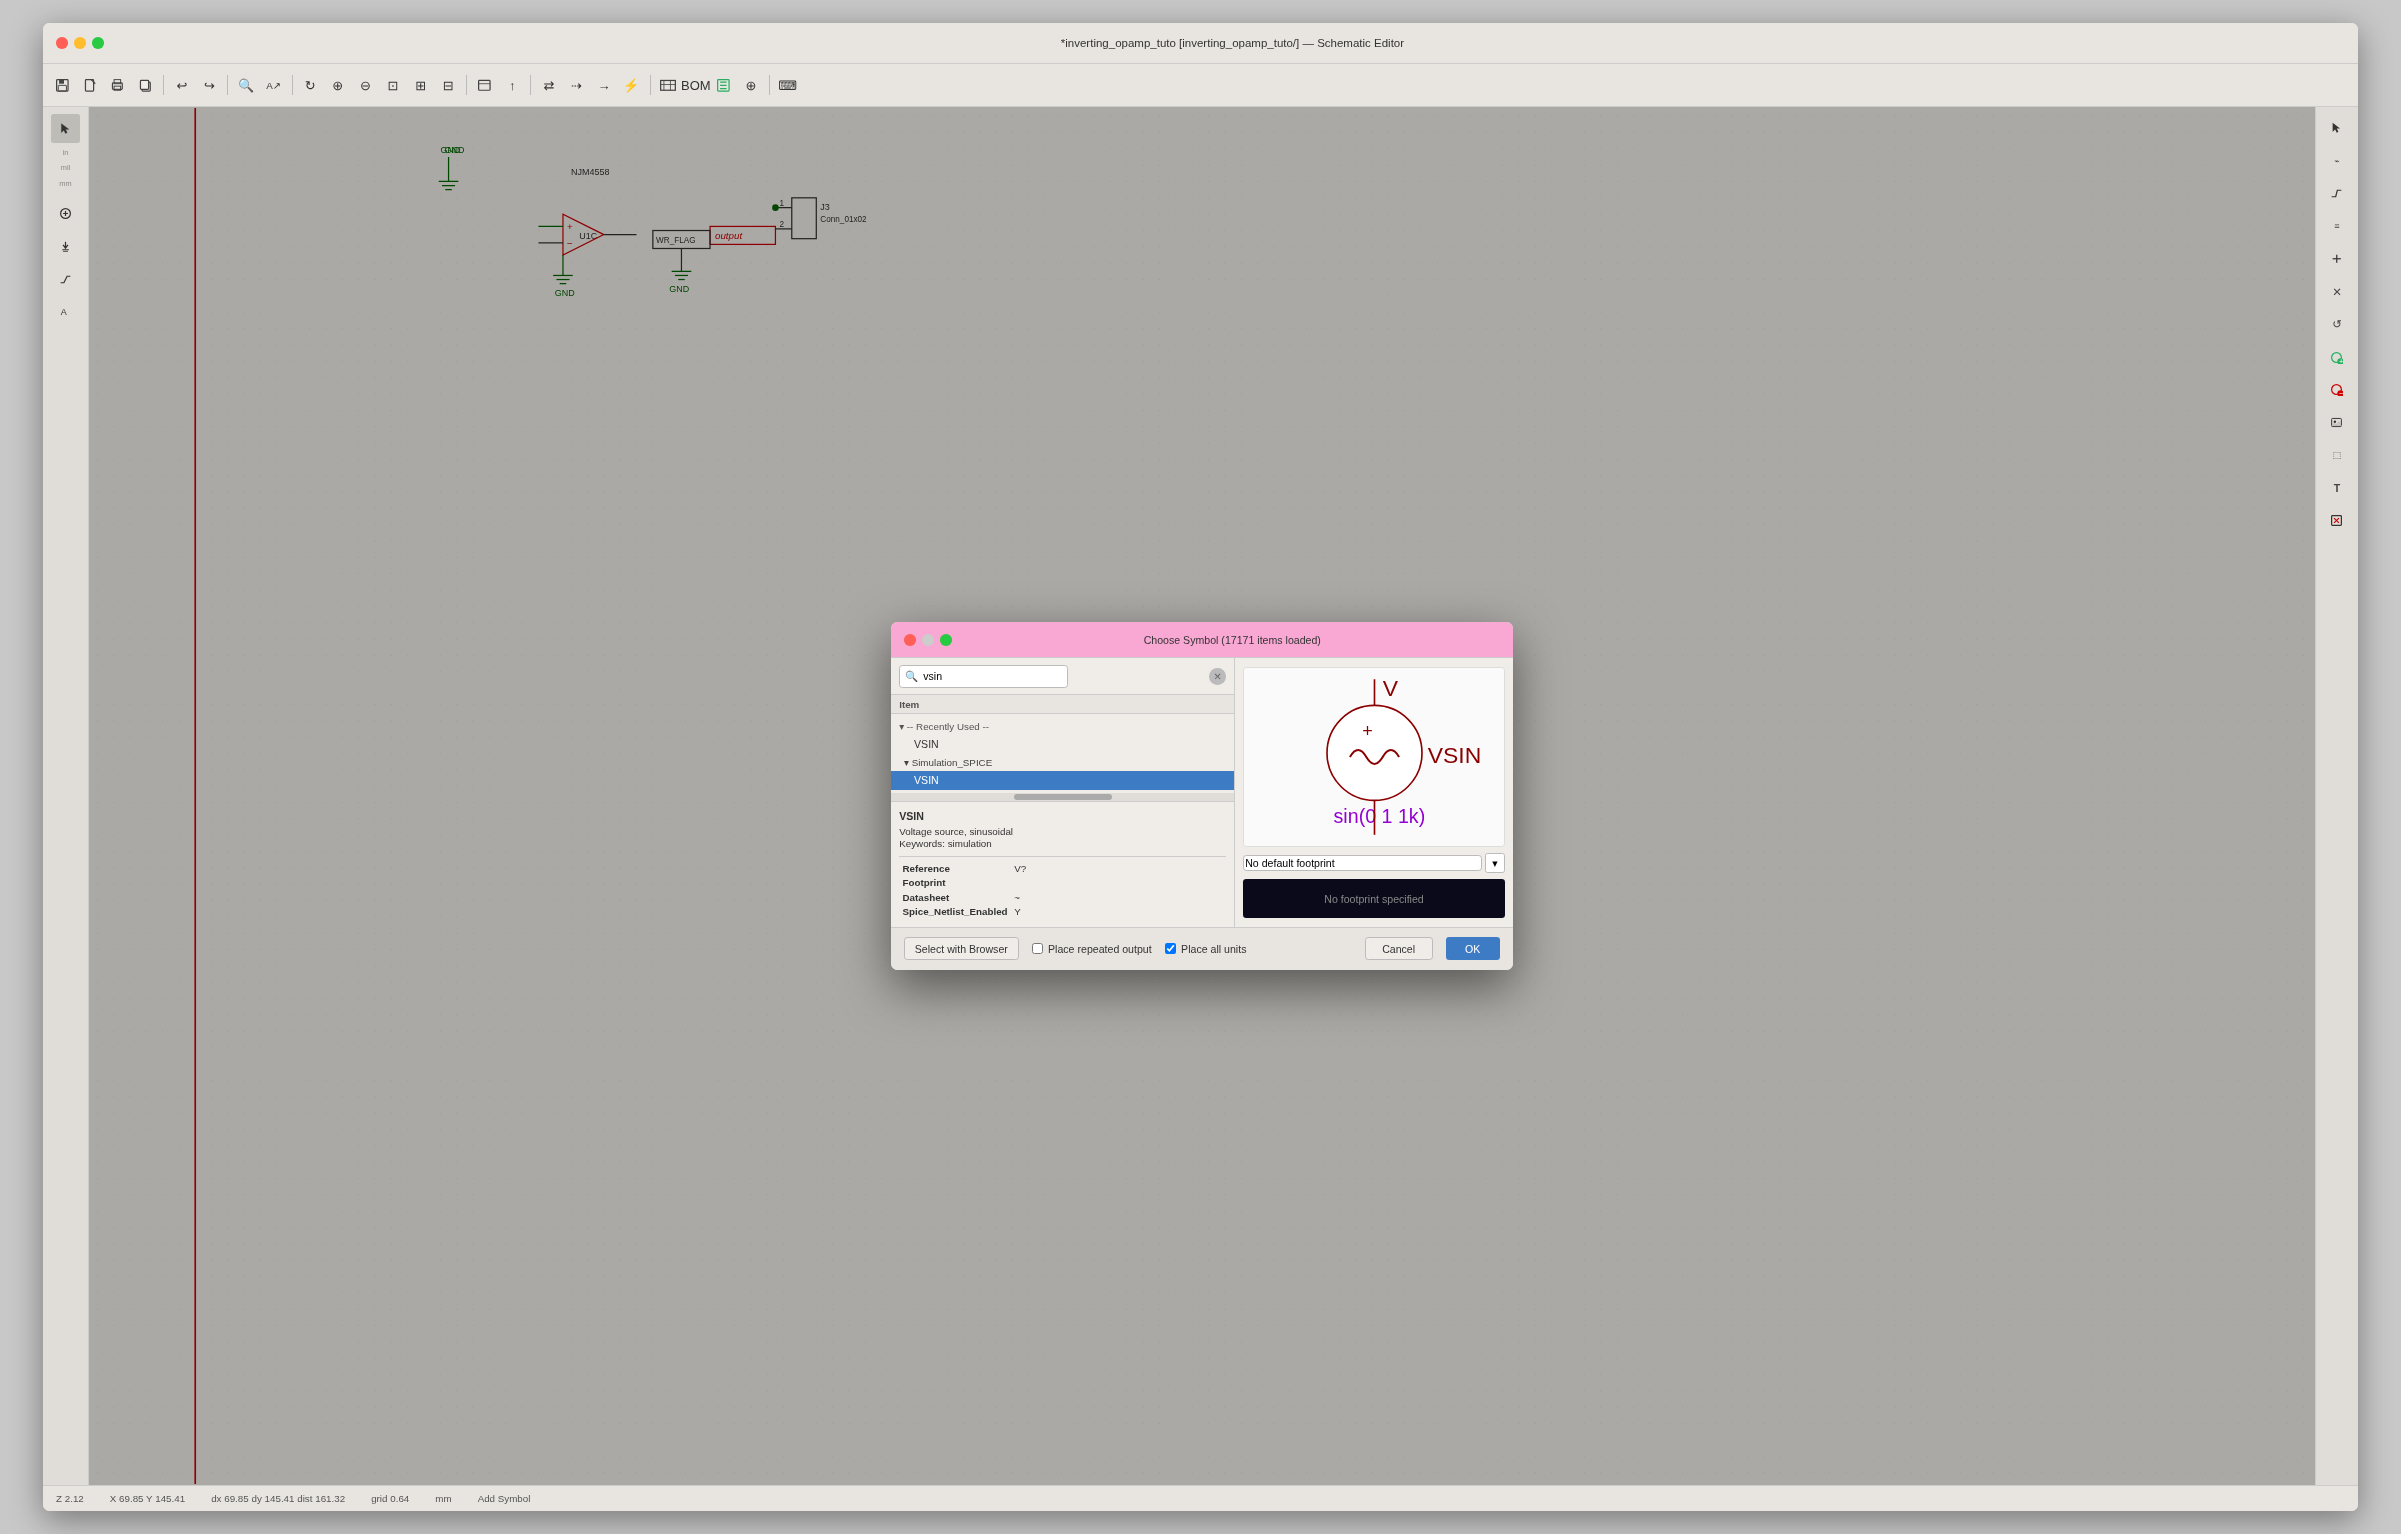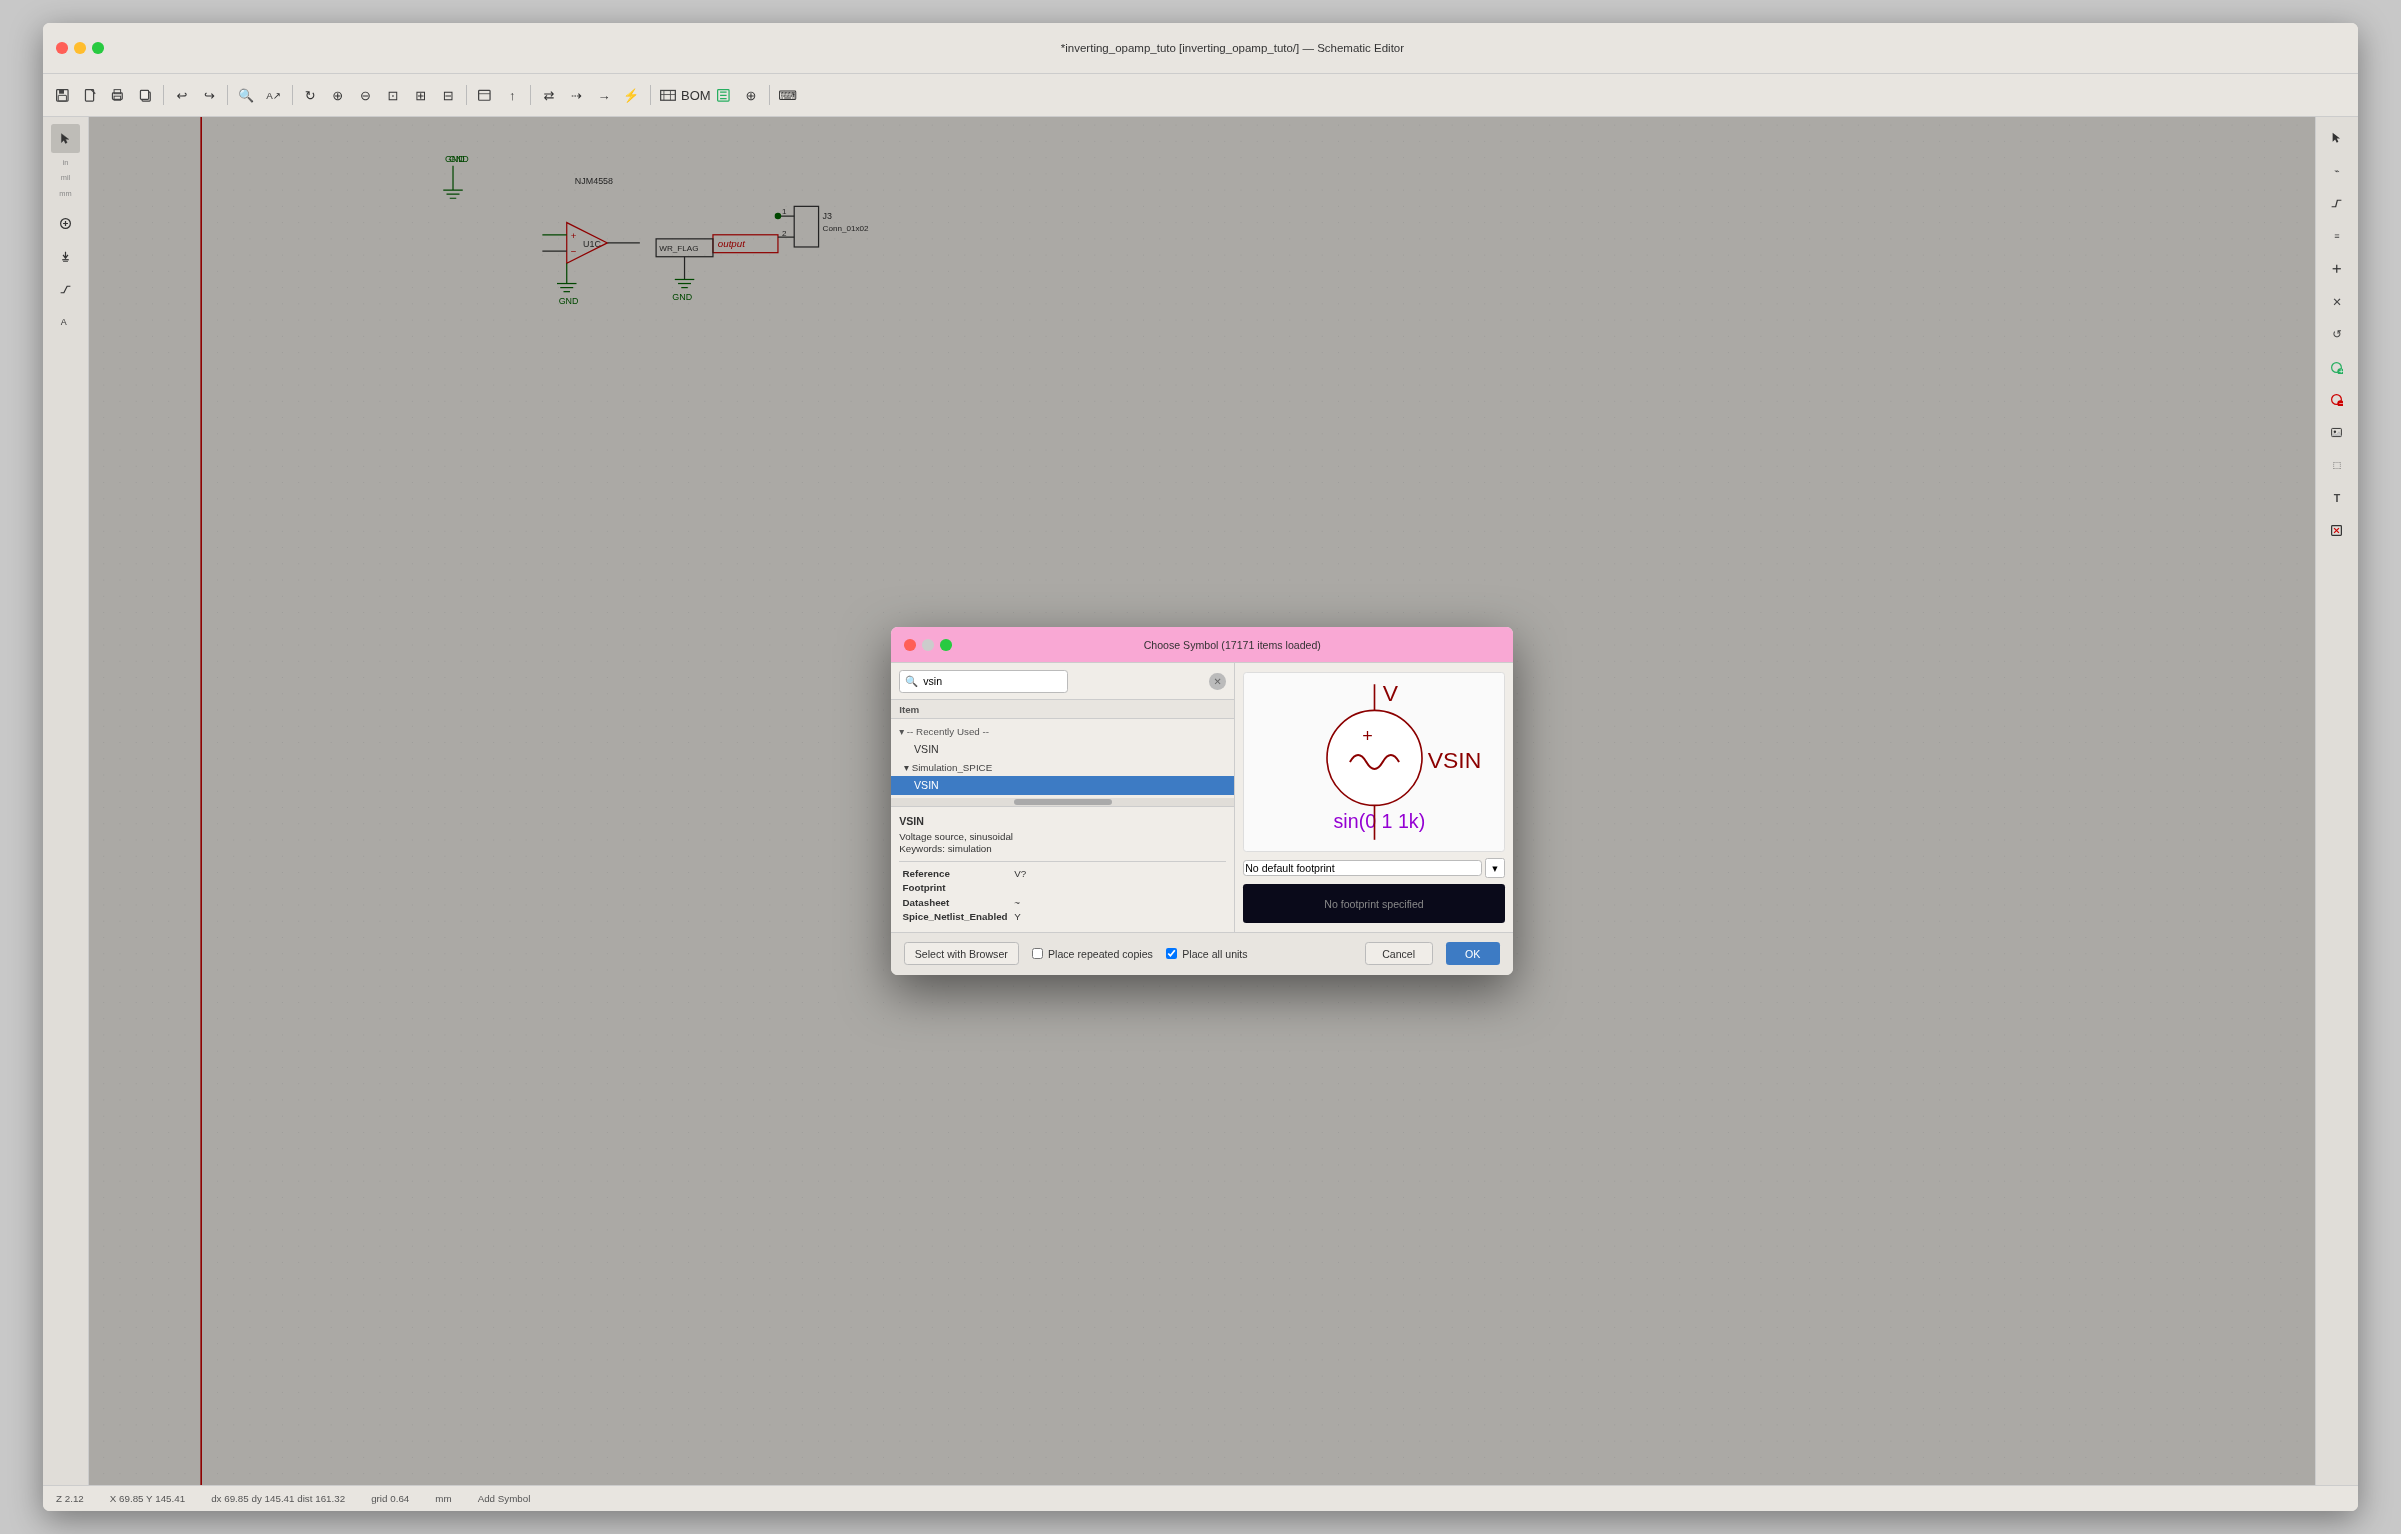--- a/index.html
+++ b/index.html
@@ -23,21 +23,21 @@
       background: #f0ede8;
       border-radius: 6.5px;
       box-shadow: 0 8.2px 33px rgba(0,0,0,0.4);
       overflow: hidden;
       display: flex;
       flex-direction: column;
     }
 
     
     .title-bar {
-      height: 51px;
+      height: 41px;
       background: #e8e5e0;
       border-bottom: 0.8px solid #ccc;
       display: flex;
       align-items: center;
       padding: 0 13px;
       flex-shrink: 0;
     }
     .window-buttons {
       display: flex;
       gap: 6.5px;
@@ -735,21 +735,21 @@
                 <span>No footprint specified</span>
               </div>
             </div>
           </div>
 
           <div class="dialog-footer">
             <button class="btn-select-browser">Select with Browser</button>
 
             <div class="checkbox-group">
               <input type="checkbox" id="place-repeated" style="">
-              <label for="place-repeated">Place repeated copies</label>
+              <label for="place-repeated">Place repeated output</label>
             </div>
 
             <div class="checkbox-group">
               <input type="checkbox" id="place-all-units" checked="" style="">
               <label for="place-all-units">Place all units</label>
             </div>
 
             <div class="footer-spacer"></div>
 
             <button class="btn-cancel">Cancel</button>

